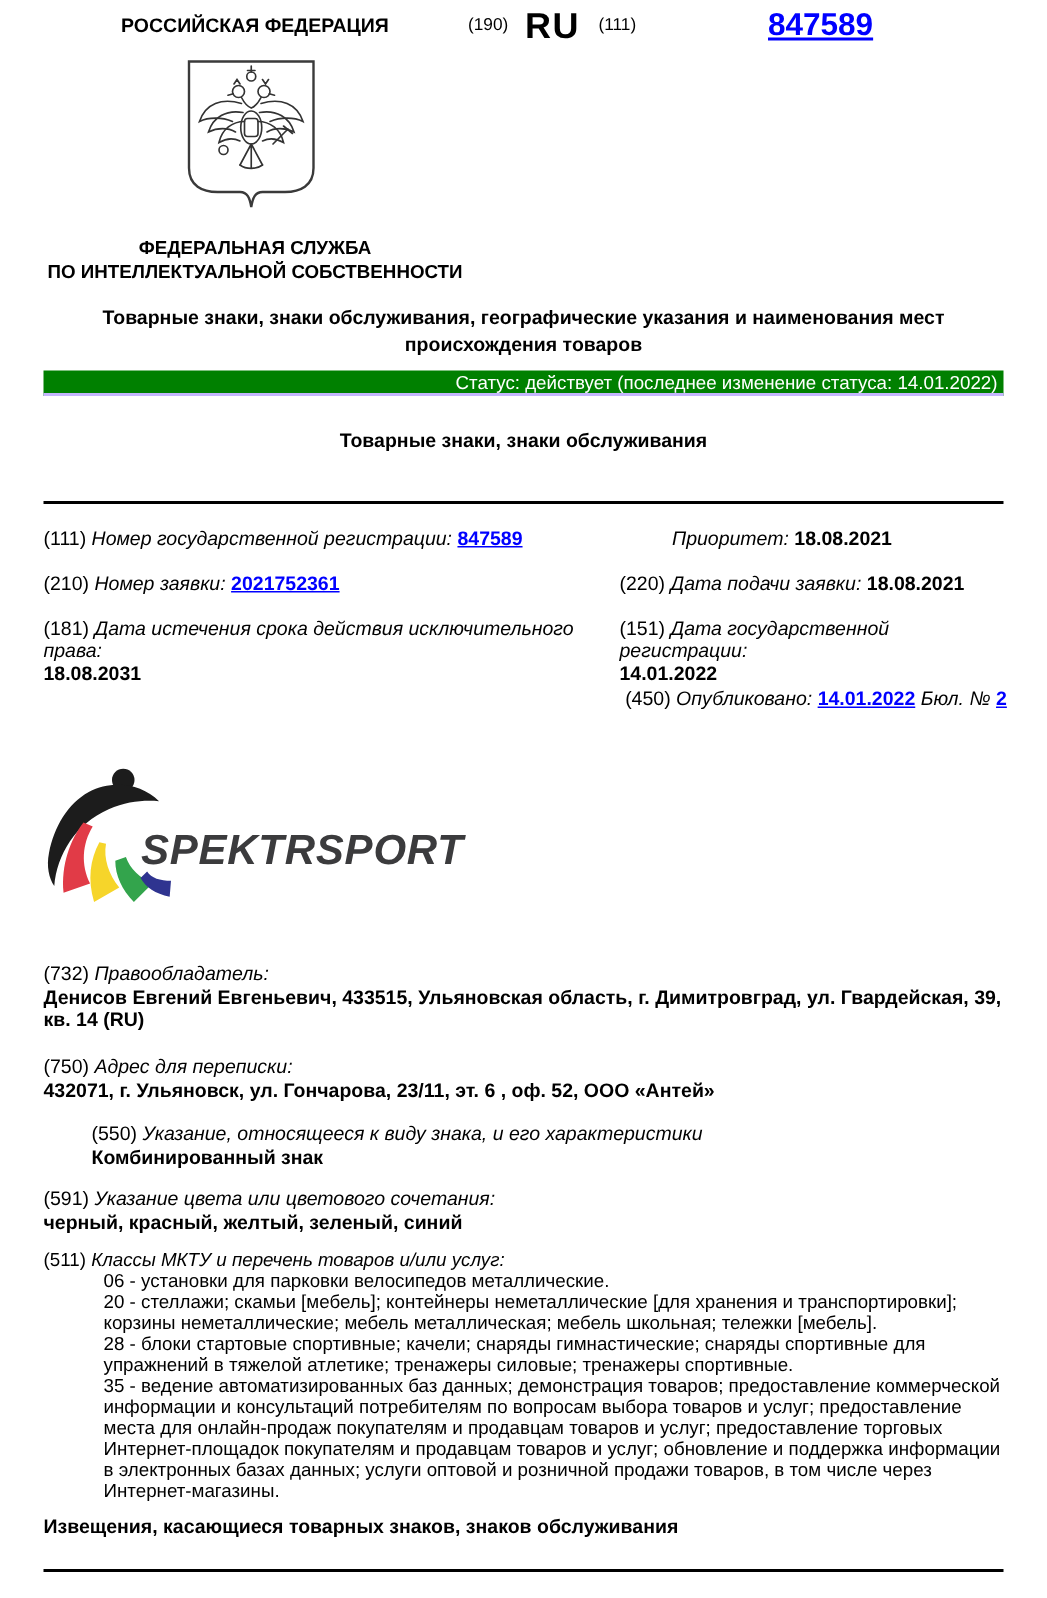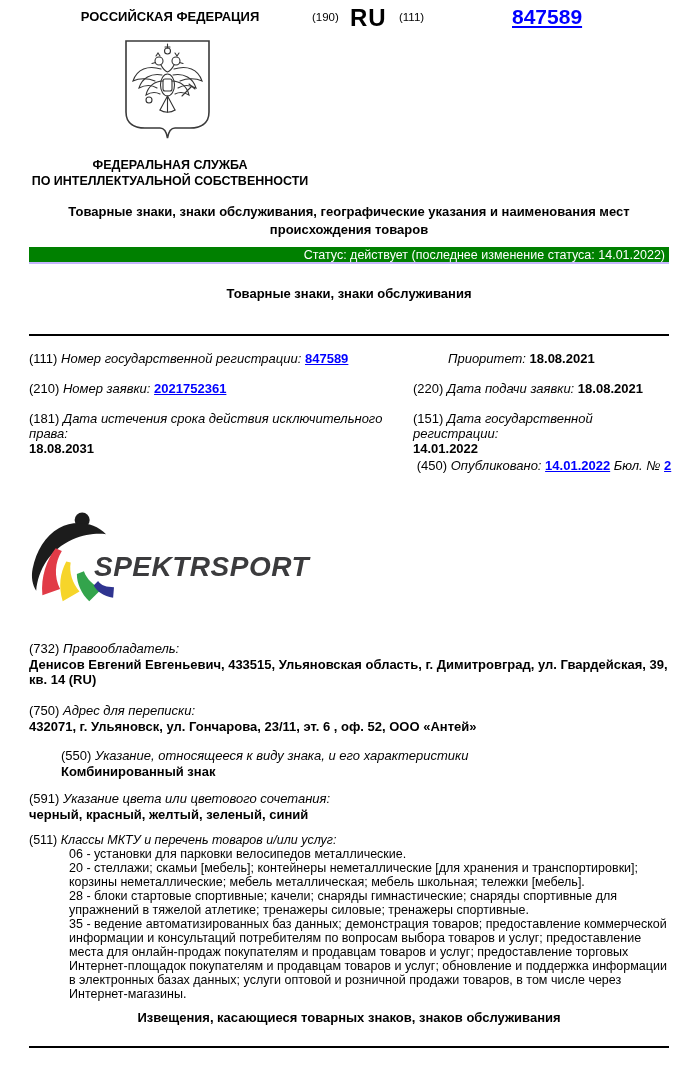--- a/index.html
+++ b/index.html
@@ -30,21 +30,21 @@
   .r1{top:351px;} .r2{top:381px;} .r3{top:411px;} .r4{top:458px;text-align:center;}
   .pri-indent{padding-left:35px;}
   .label540{top:481px;left:29px;}
   .logo-icon{top:507px;left:30px;width:84px;height:102px;}
   .logo-text{top:551px;left:94px;font-size:28px;font-weight:bold;font-style:italic;
              color:#3B3B3D;letter-spacing:0.5px;}
   .sec{left:29px;width:640px;line-height:15.5px;}
   .s732{top:641px;} .s750{top:703px;} .s550{top:748px;margin-left:32px;} .s591{top:791px;}
   .s511{top:833px;line-height:14px;font-size:12.5px;}
   .s511 .itm{font-weight:normal;margin-left:40px;}
-  .notices{top:1010px;left:29px;width:640px;font-weight:bold;text-align:center;}
+  .notices{top:1010px;left:29px;width:640px;font-weight:bold;text-align:left;}
   svg{display:block;}
 </style>
 </head>
 <body>
 
 <div class="page">
 
   <div class="abs h-country">РОССИЙСКАЯ ФЕДЕРАЦИЯ</div>
   <div class="abs h-c190">(190)</div>
   <div class="abs h-ru">RU</div>

